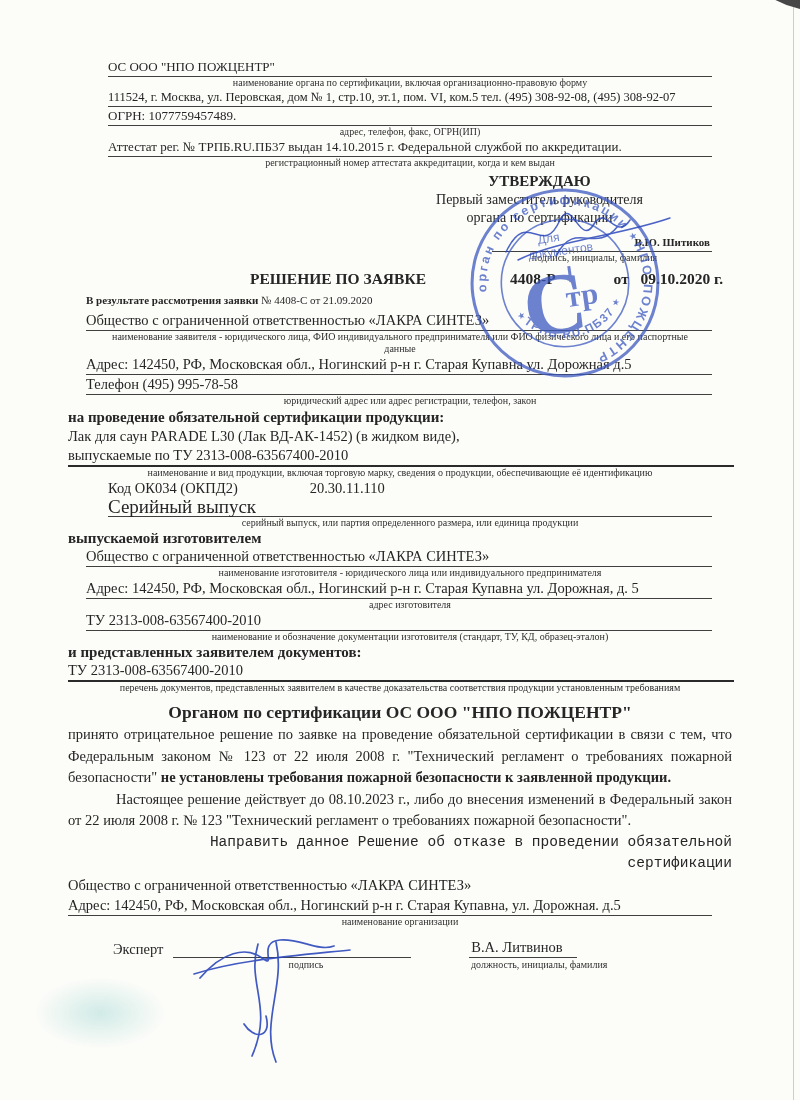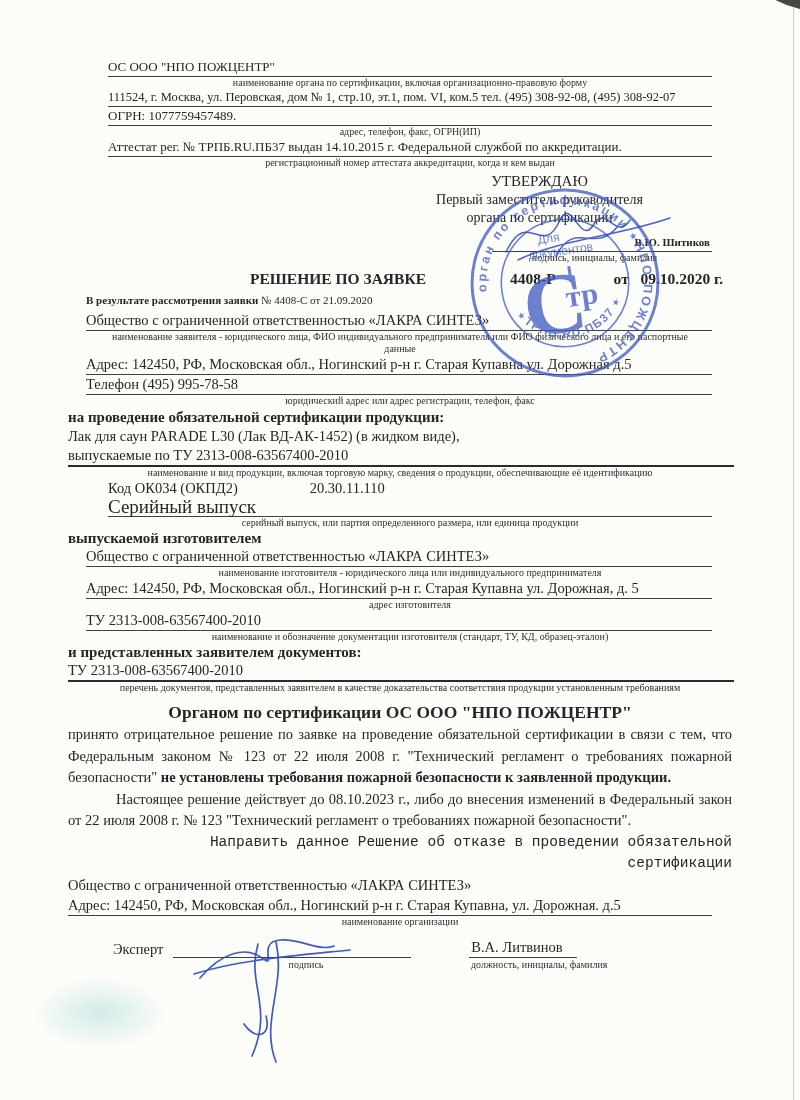--- a/index.html
+++ b/index.html
@@ -11,21 +11,21 @@
   .content{padding:58px 68px 0 68px;}
   .fline{margin-left:40px;margin-right:20px;border-bottom:1px solid #3f3f3f;}
   .u{border-bottom:1px solid #3f3f3f;}
   .t13{font-size:13px;line-height:18px;}
   .t125{font-size:12.5px;line-height:17px;}
   .t14{font-size:14.5px;line-height:19px;}
   .cap{font-size:10px;line-height:12px;color:#303030;text-align:center;margin-left:40px;margin-right:20px;}
   .capw{margin-left:0;margin-right:0;}
   .b{font-weight:bold;}
   .approval{width:345px;margin:2px 20px 0 auto;text-align:center;font-size:14px;line-height:18px;}
-  .approve-word{font-size:15px;font-weight:normal;line-height:20px;}
+  .approve-word{font-size:15px;font-weight:bold;line-height:20px;}
   .sig-row{margin-top:6px;height:19px;display:flex;justify-content:flex-end;}
   .sig-line{width:218px;border-bottom:1px solid #3f3f3f;text-align:right;font-weight:bold;font-size:11px;padding-right:2px;}
   .approval .cap{margin:0 0 0 110px;font-family:Liberation Serif, serif;}
   .title-row{margin-top:4px;height:21px;display:flex;font-size:15.5px;font-weight:bold;line-height:21px;}
   .title-row .h{margin-left:182px;}
   .title-row .num{margin-left:84px;}
   .title-row .dt{margin-left:58px;white-space:pre;}
   .intro{font-size:11px;line-height:22px;margin-left:18px;}
   .prod-thick{margin-left:18px;margin-right:-2px;border-bottom:2px solid #2b2b2b;}
   .code-row{display:flex;font-size:14.5px;line-height:18px;margin-left:40px;}
@@ -80,21 +80,21 @@
 
     <div class="intro">
       <span class="b">В результате рассмотрения заявки</span>
       <span>№ 4408-С от 21.09.2020</span>
     </div>
     <div class="fline t14" style="margin-left:18px;">Общество с ограниченной ответственностью  «ЛАКРА СИНТЕЗ»</div>
     <div class="cap capw">наименование заявителя - юридического лица, ФИО индивидуального предпринимателя или ФИО физического лица и его паспортные</div>
     <div class="cap capw">данные</div>
     <div class="fline t14" style="margin-left:18px;">Адрес: 142450, РФ, Московская обл.,  Ногинский р-н г. Старая Купавна ул. Дорожная д.5</div>
     <div class="fline t14" style="margin-left:18px;">Телефон (495) 995-78-58</div>
-    <div class="cap">юридический адрес или адрес регистрации, телефон, факс</div>
+    <div class="cap">юридический адрес или адрес регистрации, телефон, закон</div>
 
     <div class="b" style="font-size:15px;line-height:20px;">на проведение обязательной сертификации продукции:</div>
     <div class="t14">Лак для саун PARADE L30 (Лак ВД-АК-1452) (в жидком виде),</div>
     <div class="t14 prod-thick" style="margin-left:0;">выпускаемые по ТУ 2313-008-63567400-2010</div>
     <div class="cap capw">наименование и вид продукции, включая торговую марку, сведения о продукции, обеспечивающие её идентификацию</div>
     <div class="code-row">
       <span>Код ОК034 (ОКПД2)</span>
       <span class="val">20.30.11.110</span>
     </div>
     <div class="fline" style="font-size:19px;line-height:19px;">Серийный выпуск</div>

